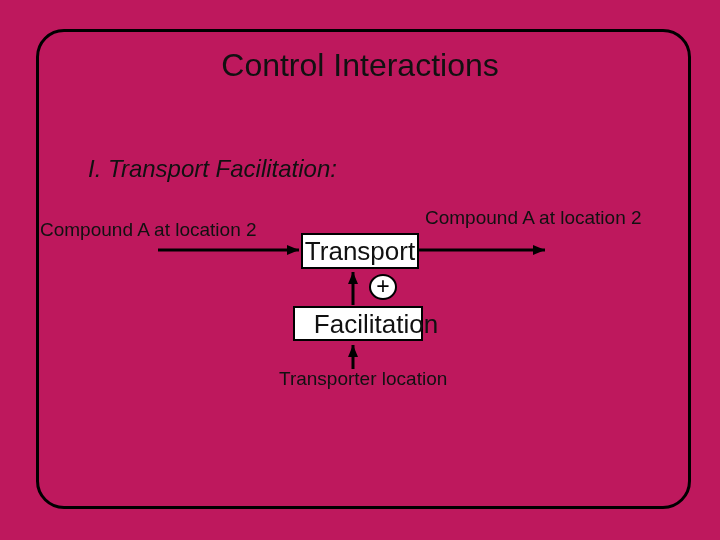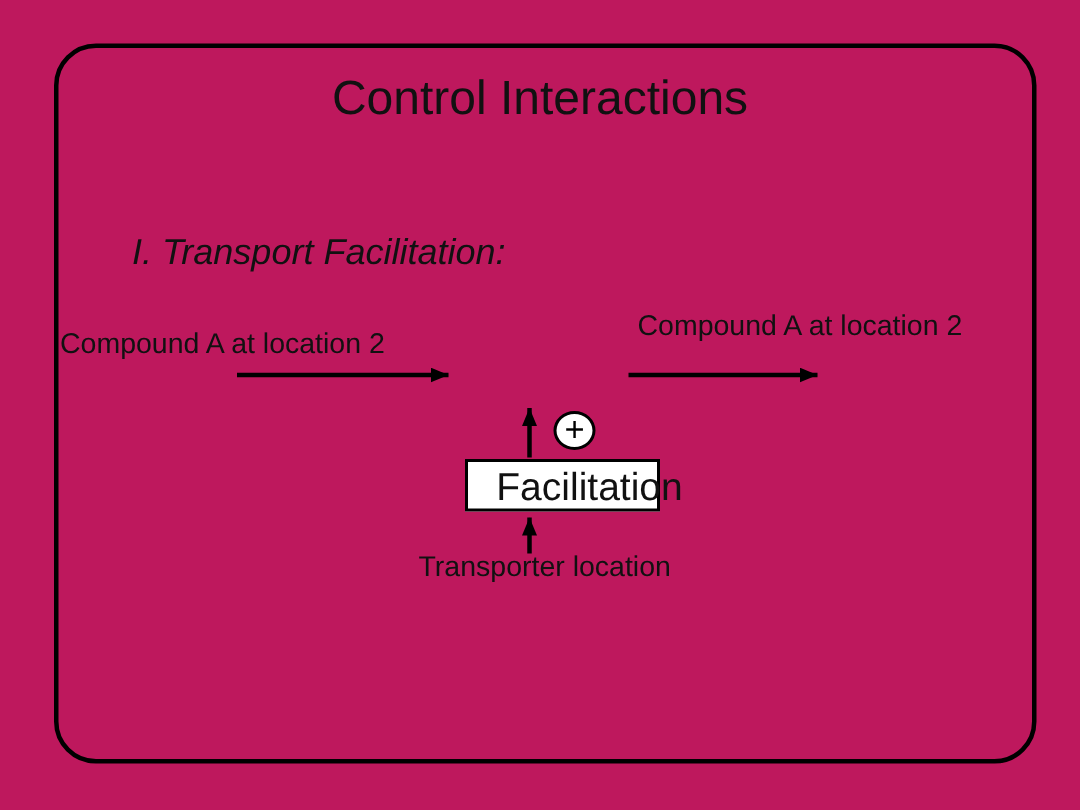--- a/index.html
+++ b/index.html
@@ -65,21 +65,21 @@
     background: #ffffff;
     display: flex;
     align-items: center;
     justify-content: center;
     font-size: 26px;
     line-height: 1;
     color: #111111;
     white-space: nowrap;
   }
   .transport-box    { left: 301px; top: 233px; width: 118px; height: 36px; }
-  .facilitation-box { left: 310px; top: 306px; width: 130px; height: 35px; padding-left: 36px; }
+  .facilitation-box { left: 293px; top: 306px; width: 130px; height: 35px; padding-left: 36px; }
   .plus-circle {
     position: absolute;
     left: 369px;
     top: 274px;
     width: 28px;
     height: 26px;
     border: 2px solid #000000;
     border-radius: 50%;
     box-sizing: border-box;
     background: #ffffff;
@@ -111,20 +111,23 @@
   <div class="slide-border"></div>
 
   <div class="slide-title">Control Interactions</div>
 
   <div class="section-heading">I. Transport Facilitation:</div>
 
   <div class="flow-label label-left">Compound A at location 2</div>
 
   <div class="flow-label label-right">Compound A at location 2</div>
 
+  <div class="process-box transport-box">
+    <span>Transport</span>
+  </div>
 
   <div class="plus-circle">
     <span class="plus-glyph">+</span>
   </div>
 
   <div class="process-box facilitation-box">
     <span>Facilitation</span>
   </div>
 
   <div class="flow-label label-bottom">Transporter location</div>

